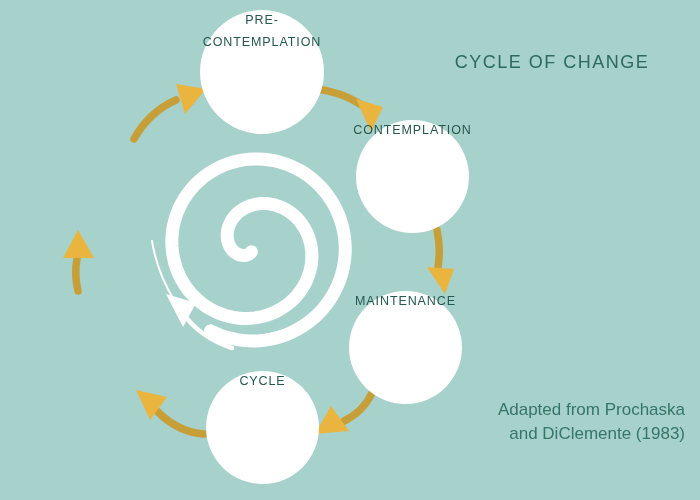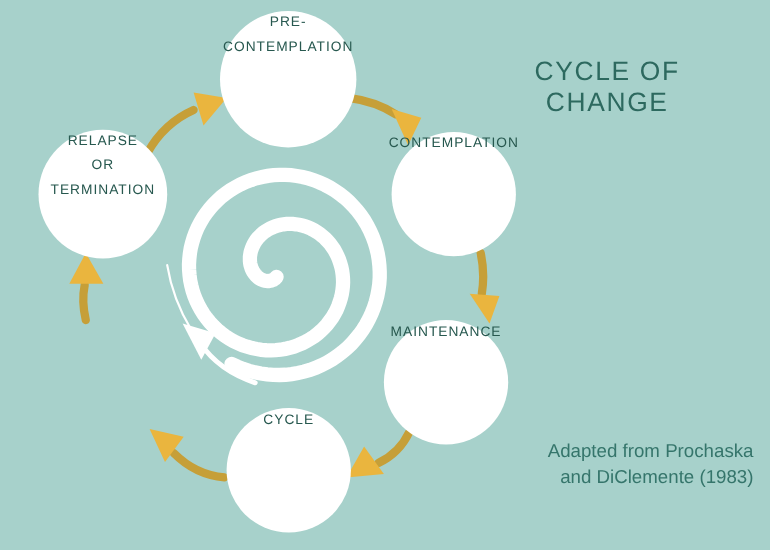--- a/index.html
+++ b/index.html
@@ -22,21 +22,21 @@
     display:flex; align-items:flex-start; justify-content:center;
     text-align:center;
   }
   .stage-label {
     color:var(--label-text,#27584f);
     font-size:12.5px; letter-spacing:0.9px; line-height:1.75;
     white-space:pre-line;
   }
   .title {
     position:absolute; left:437px; top:52px; width:230px;
-    text-align:center; font-size:24px; letter-spacing:1.5px;
+    text-align:center; font-size:18px; letter-spacing:1.5px;
     color:var(--title-text,#2d695f);
   }
   .attribution {
     position:absolute; left:445px; top:398px; width:240px;
     text-align:right; font-size:17px; line-height:1.42;
     color:var(--attribution-text,#35756b);
     white-space:pre-line;
   }
 </style>
 </head>
@@ -85,23 +85,18 @@
   </div>
   <div class="stage" style="left:356px; top:120px; width:113px; height:113px;">
     <span class="stage-label">CONTEMPLATION</span>
   </div>
   <div class="stage" style="left:349px; top:291px; width:113px; height:113px;">
     <span class="stage-label">MAINTENANCE</span>
   </div>
   <div class="stage" style="left:206px; top:371px; width:113px; height:113px;">
     <span class="stage-label">CYCLE</span>
   </div>
-  <div class="stage" style="left:35px;  top:118px; width:117px; height:117px;">
-    <span class="stage-label">RELAPSE
-OR
-TERMINATION</span>
-  </div>
 
   <div class="title">CYCLE OF CHANGE</div>
   <div class="attribution">Adapted from Prochaska
 and DiClemente (1983)</div>
 
 </div>
 
 </body></html>

